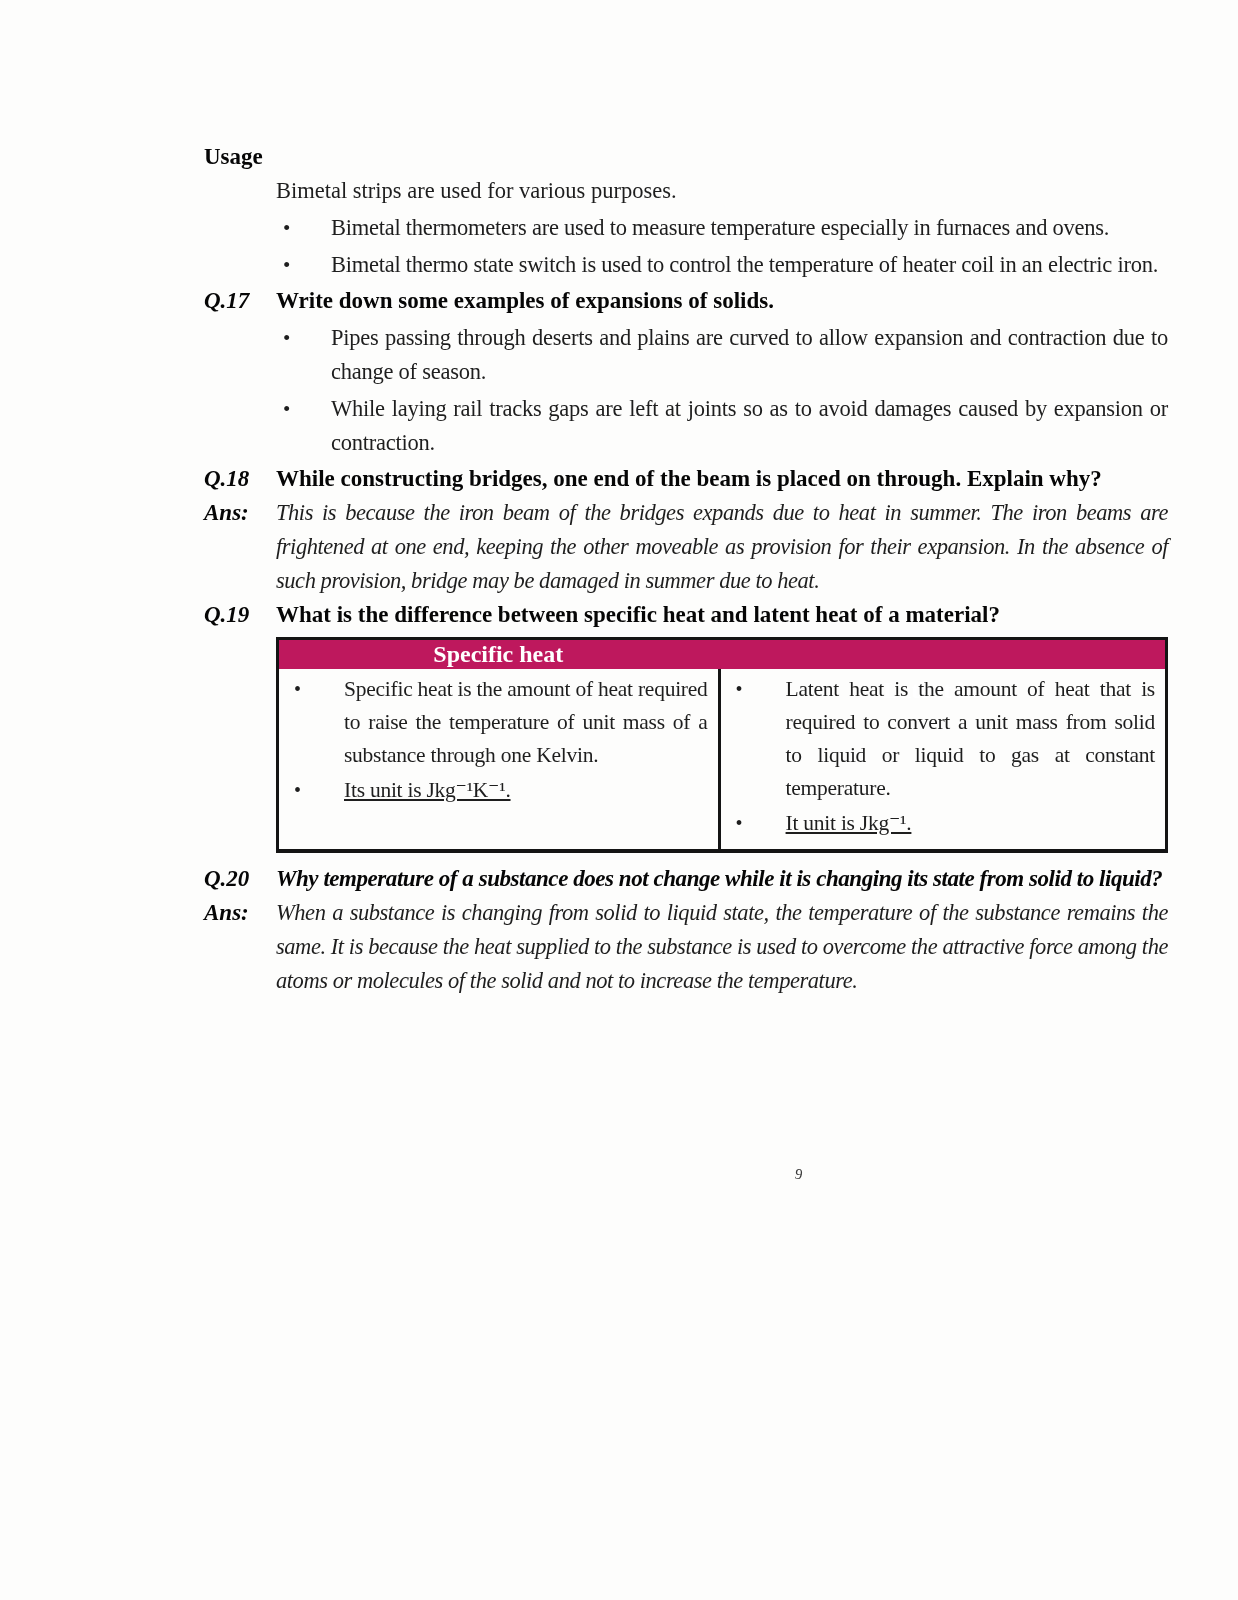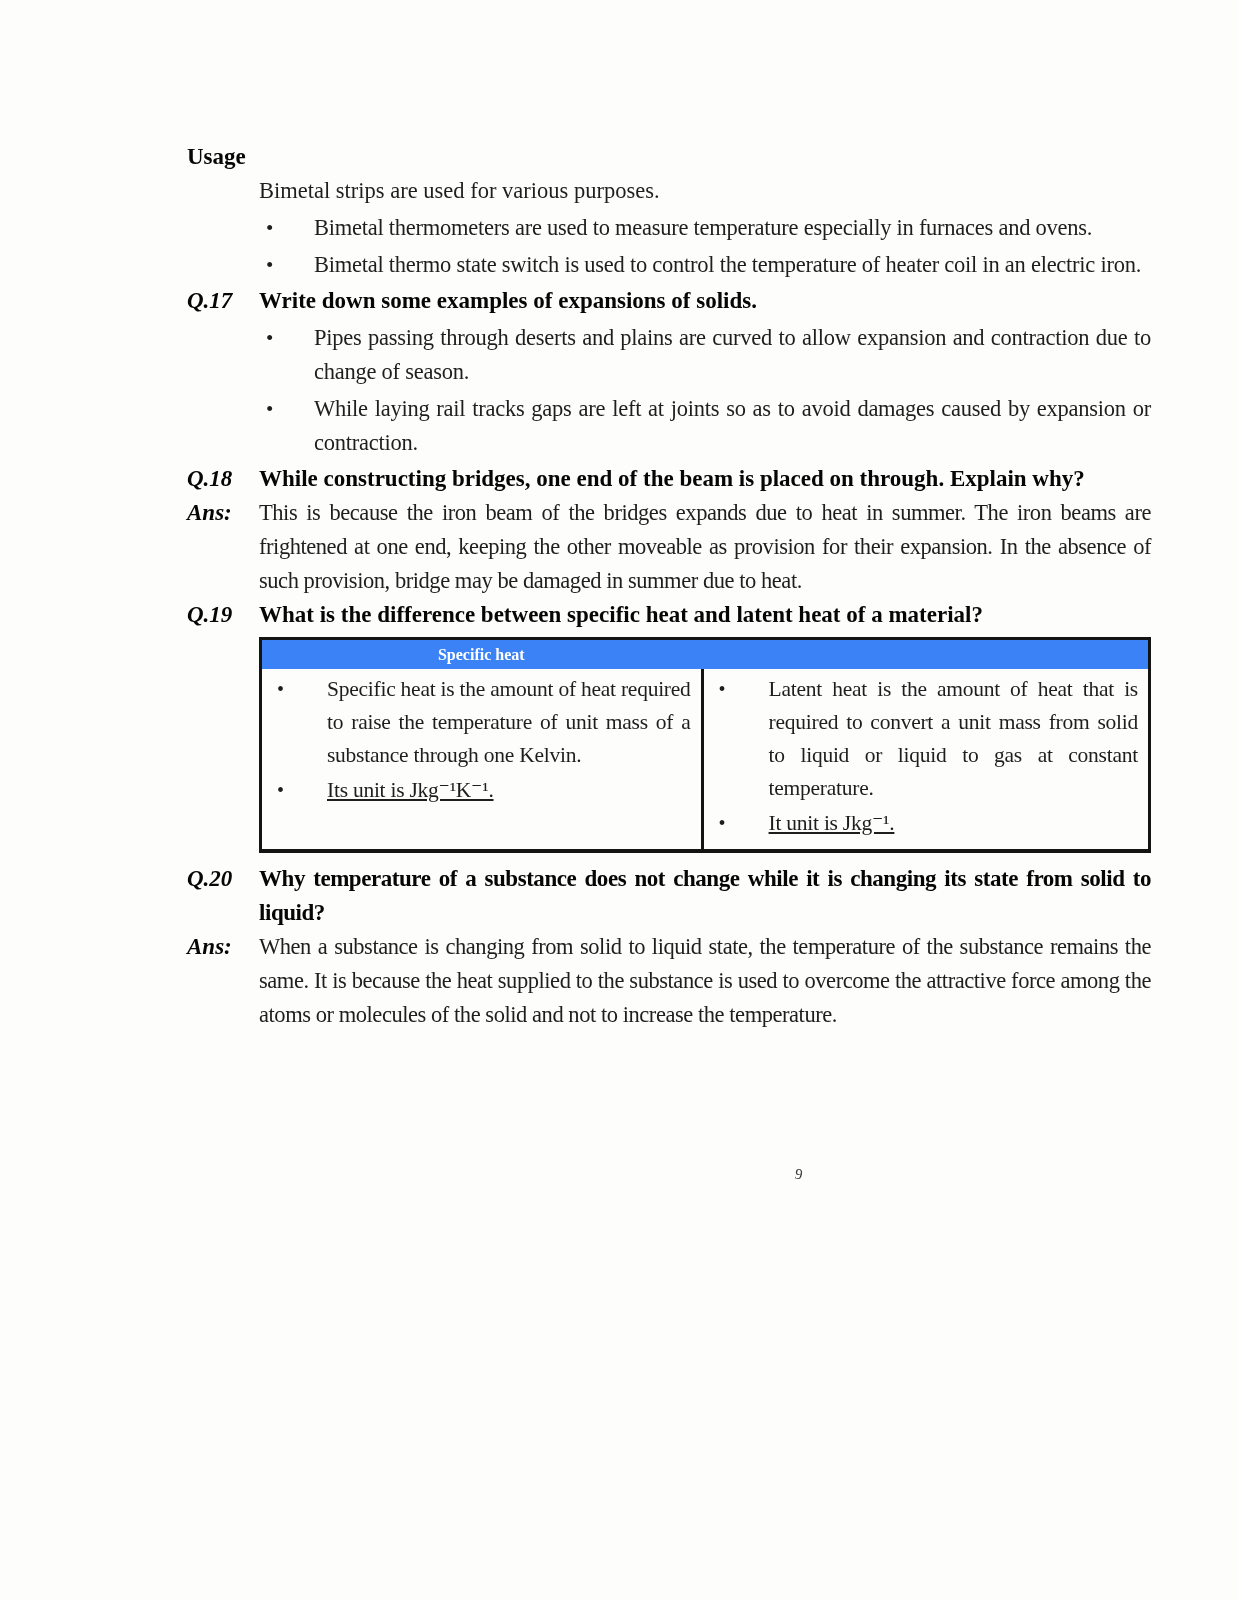--- a/index.html
+++ b/index.html
@@ -5,43 +5,43 @@
   html,body{margin:0;padding:0;background:#ffffff;}
   .page{
     position:relative;
     width:1238px;height:1600px;
     background:#fdfdfc;
     font-family:"Liberation Serif","DejaVu Serif",serif;
     color:#1e1e1e;
     overflow:hidden;
   }
   .content{
-    position:absolute;left:187px;top:140px;width:964px;
+    position:absolute;left:204px;top:140px;width:964px;
     font-size:22.5px;line-height:34px;
   }
   .row{display:flex;align-items:flex-start;}
   .lab{flex:0 0 72px;width:72px;font-weight:bold;color:#060606;font-size:23px;font-style:italic;}
   .body{flex:1;min-width:0;}
   .bold{font-weight:bold;color:#060606;font-size:23px;}
-  .just{text-align:justify;letter-spacing:-0.25px;}
+  .just{text-align:justify;letter-spacing:-0.25px;font-style:italic;}
   .tight{letter-spacing:-0.45px;}
   .oneline{display:block;white-space:nowrap;}
   .block{margin-left:72px;}
   .bullet{display:flex;align-items:flex-start;margin:3px 0 2px 0;}
   .dot{flex:0 0 38px;width:38px;padding-left:7px;box-sizing:border-box;font-size:21px;}
   .btext{flex:1;min-width:0;text-align:justify;letter-spacing:-0.25px;margin-left:17px;}
   
   .heat-table{
     margin:5px 0 9px 0;width:892px;box-sizing:border-box;
     border:3px solid #141414;border-bottom-width:4px;
     background:#fdfdfc;
   }
   .ht-header{
-    display:flex;background:#3b82f6;color:#ffffff;
-    font-weight:bold;font-size:16px;line-height:29px;height:29px;
+    display:flex;background:#be185d;color:#ffffff;
+    font-weight:bold;font-size:24px;line-height:29px;height:29px;
     text-align:center;
   }
   .ht-hcell{box-sizing:border-box;}
   .ht-hcell.left{width:49.5%;}
   .ht-hcell.right{width:50.5%;border-left:2px solid #0f766e;margin-top:36px;}
   .ht-body{display:flex;font-size:21.5px;line-height:33px;}
   .ht-cell{box-sizing:border-box;padding:4px 10px 9px 0;}
   .ht-cell.left{width:49.5%;}
   .ht-cell.right{width:50.5%;border-left:3px solid #141414;}
   .ht-cell .bullet{margin:0;}

